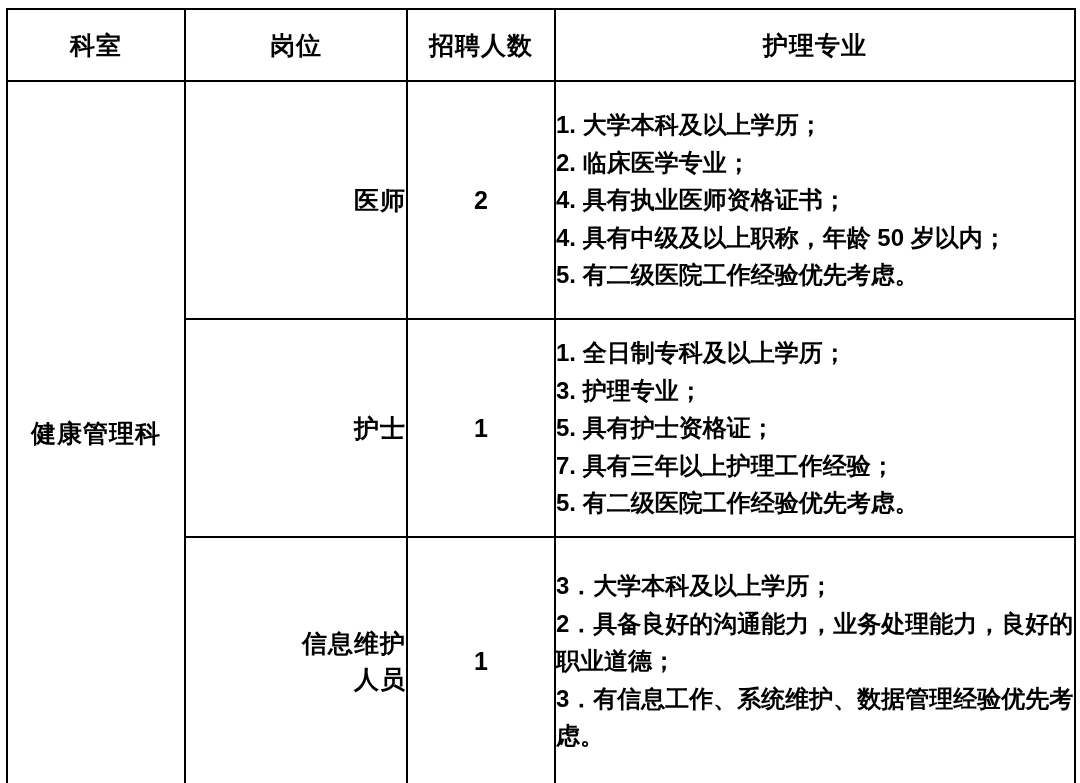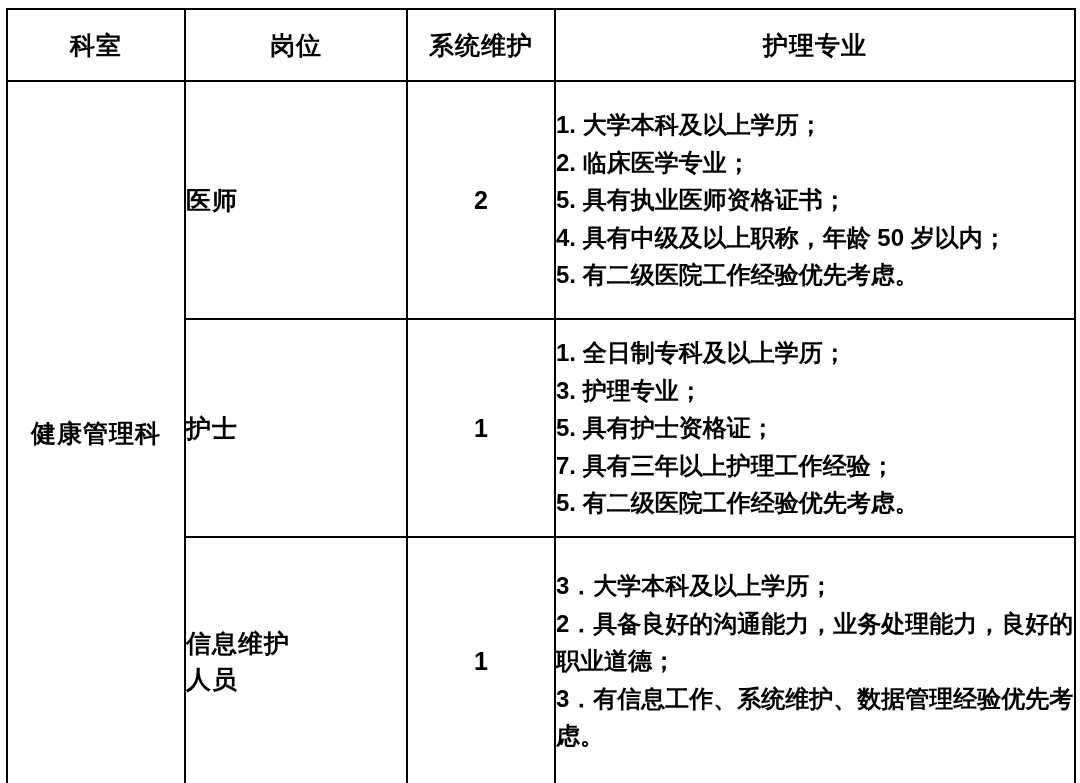--- a/index.html
+++ b/index.html
@@ -45,21 +45,21 @@
     line-height: 70px;
     letter-spacing: 1px;
   }
   .dept-cell {
     text-align: center;
     font-size: 25px;
     font-weight: 700;
     letter-spacing: 1px;
   }
   .post-cell {
-    text-align: left;
+    text-align: right;
     font-size: 25px;
     font-weight: 700;
     line-height: 1.45;
     letter-spacing: 1px;
   }
   .count-cell {
     text-align: center;
     font-size: 25px;
     font-weight: 700;
   }
@@ -86,33 +86,33 @@
     <colgroup>
       <col class="c-dept">
       <col class="c-post">
       <col class="c-count">
       <col class="c-req">
     </colgroup>
     <thead>
       <tr>
         <th class="head-cell">科室</th>
         <th class="head-cell">岗位</th>
-        <th class="head-cell">系统维护</th>
+        <th class="head-cell">招聘人数</th>
         <th class="head-cell">护理专业</th>
       </tr>
     </thead>
     <tbody>
       <tr class="row-doctor">
         <td class="dept-cell" rowspan="3">健康管理科</td>
         <td class="post-cell">医师</td>
         <td class="count-cell">2</td>
         <td class="req-cell">
           <div class="req-line">1. 大学本科及以上学历；</div>
           <div class="req-line">2. 临床医学专业；</div>
-          <div class="req-line">5. 具有执业医师资格证书；</div>
+          <div class="req-line">4. 具有执业医师资格证书；</div>
           <div class="req-line">4. 具有中级及以上职称，年龄 50 岁以内；</div>
           <div class="req-line">5. 有二级医院工作经验优先考虑。</div>
         </td>
       </tr>
       <tr class="row-nurse">
         <td class="post-cell">护士</td>
         <td class="count-cell">1</td>
         <td class="req-cell">
           <div class="req-line">1. 全日制专科及以上学历；</div>
           <div class="req-line">3. 护理专业；</div>

